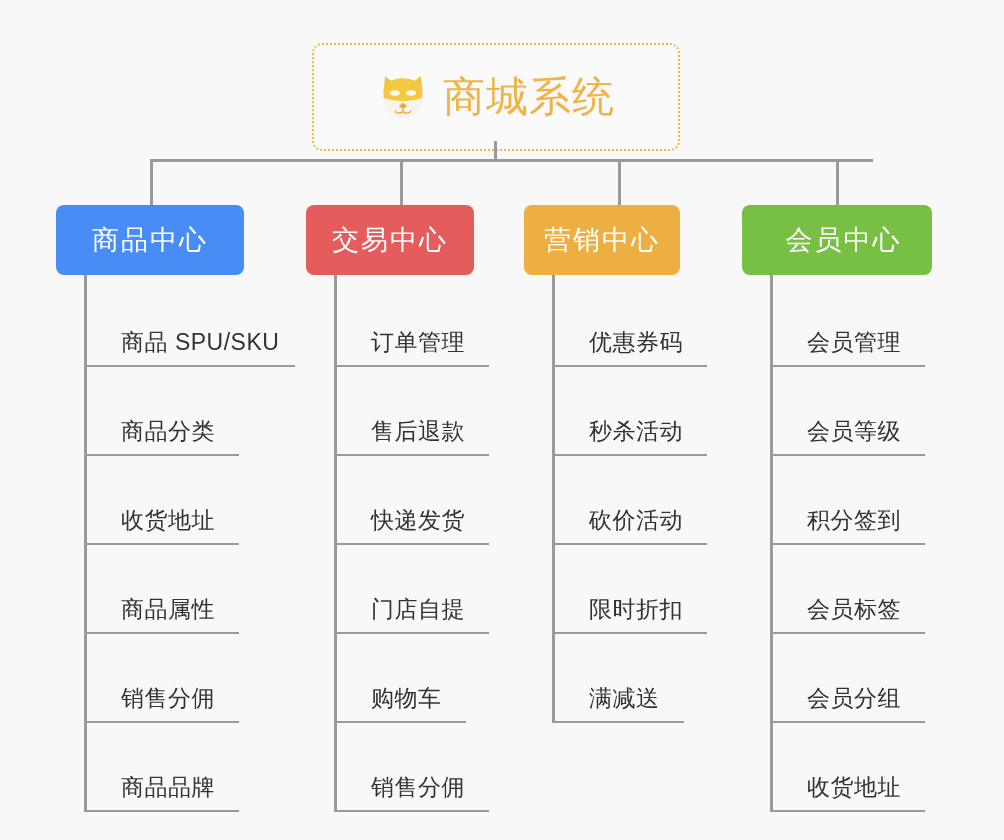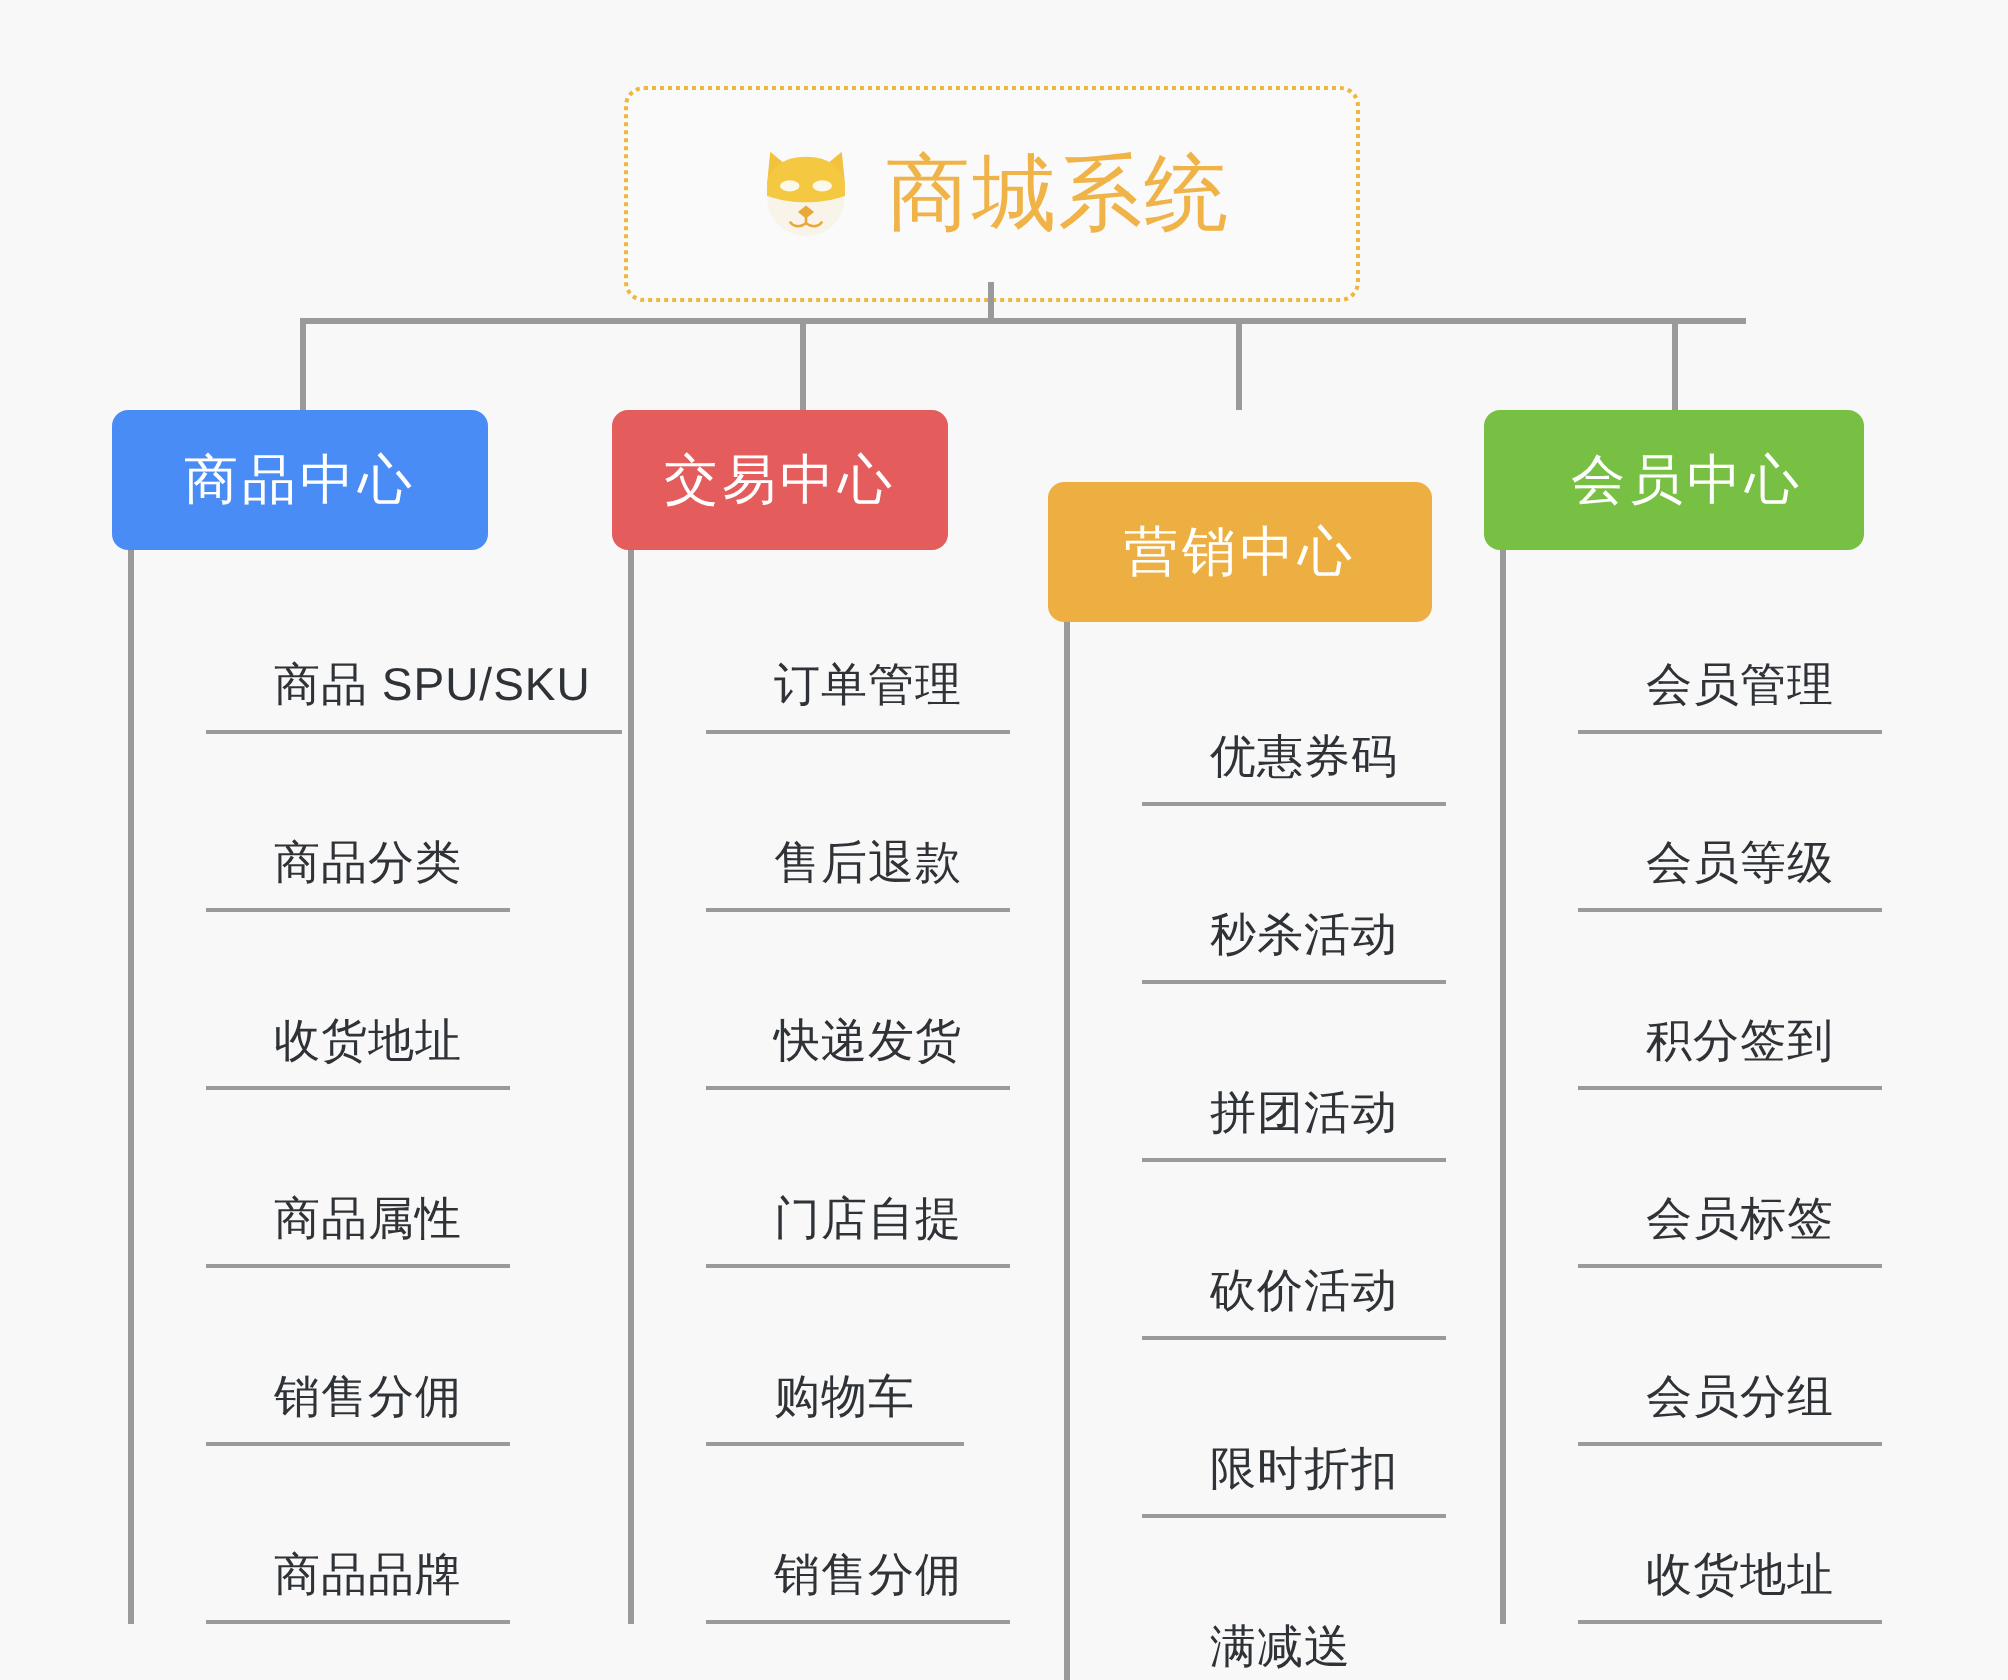--- a/index.html
+++ b/index.html
@@ -97,30 +97,29 @@
     align-items: center;
     justify-content: center;
     color: #ffffff;
     font-size: 27px;
     letter-spacing: 2px;
     white-space: nowrap;
     box-sizing: border-box;
   }
   .cat-1 .cat-box { width: 188px; background: #4A8CF5; }
   .cat-2 .cat-box { width: 168px; background: #E55C5C; }
-  .cat-3 .cat-box { width: 192px; background: #EDAF42; margin-top: 36px; }
+  .cat-3 .cat-box { width: 156px; background: #EDAF42; }
   .cat-4 .cat-box { width: 190px; background: #78C043; }
 
   
   .leaf-list {
     position: relative;
-    margin-left: 8px;
+    margin-left: 28px;
     border-left: 3px solid #eab308;
     padding-top: 3px;
-    padding-left: 36px;
   }
   .leaf {
     position: relative;
     height: 89px;
     box-sizing: border-box;
     display: flex;
     align-items: flex-end;
   }
   .leaf-underline {
     position: absolute;
@@ -238,24 +237,20 @@
       <div class="leaf">
         <span class="leaf-underline" style="width: 152px; background: rgb(154, 154, 154);"></span>
         <span class="leaf-label">优惠券码</span>
       </div>
       <div class="leaf">
         <span class="leaf-underline" style="width: 152px; background: rgb(154, 154, 154);"></span>
         <span class="leaf-label">秒杀活动</span>
       </div>
       <div class="leaf">
         <span class="leaf-underline" style="width: 152px; background: rgb(154, 154, 154);"></span>
-        <span class="leaf-label">拼团活动</span>
-      </div>
-      <div class="leaf">
-        <span class="leaf-underline" style="width: 152px; background: rgb(154, 154, 154);"></span>
         <span class="leaf-label">砍价活动</span>
       </div>
       <div class="leaf">
         <span class="leaf-underline" style="width: 152px; background: rgb(154, 154, 154);"></span>
         <span class="leaf-label">限时折扣</span>
       </div>
       <div class="leaf">
         <span class="leaf-underline" style="width: 129px; background: rgb(154, 154, 154);"></span>
         <span class="leaf-label">满减送</span>
       </div>

